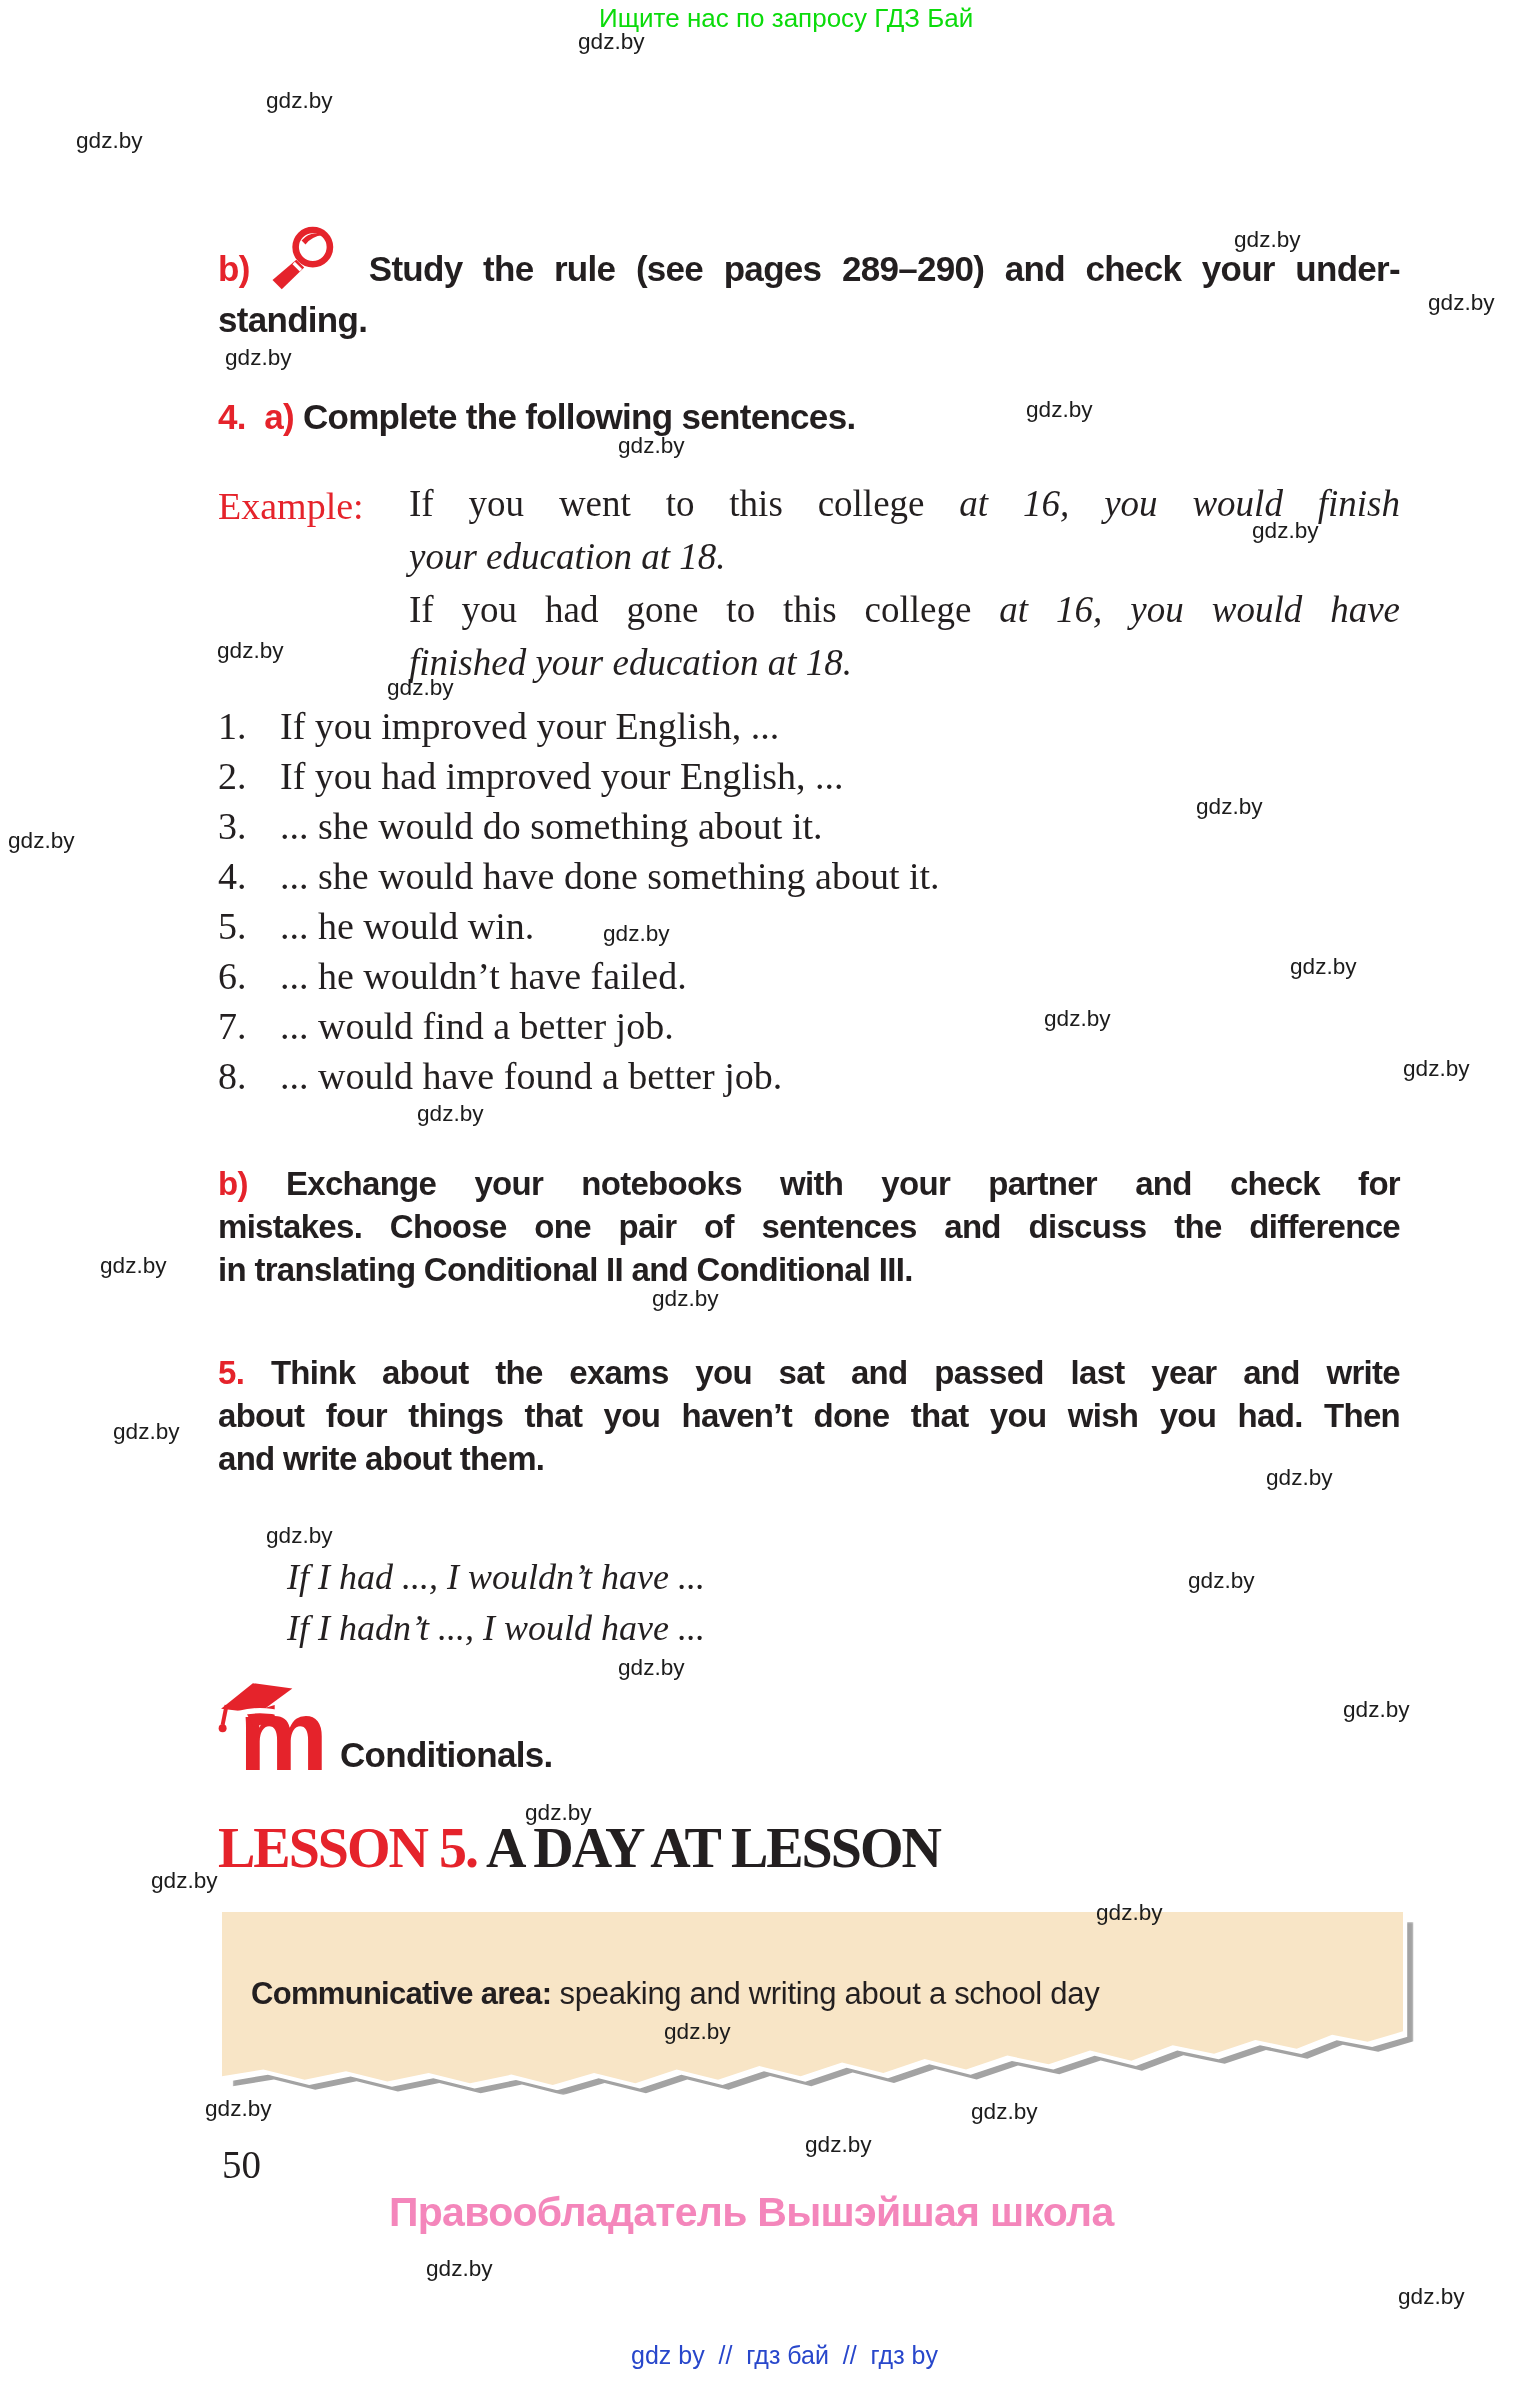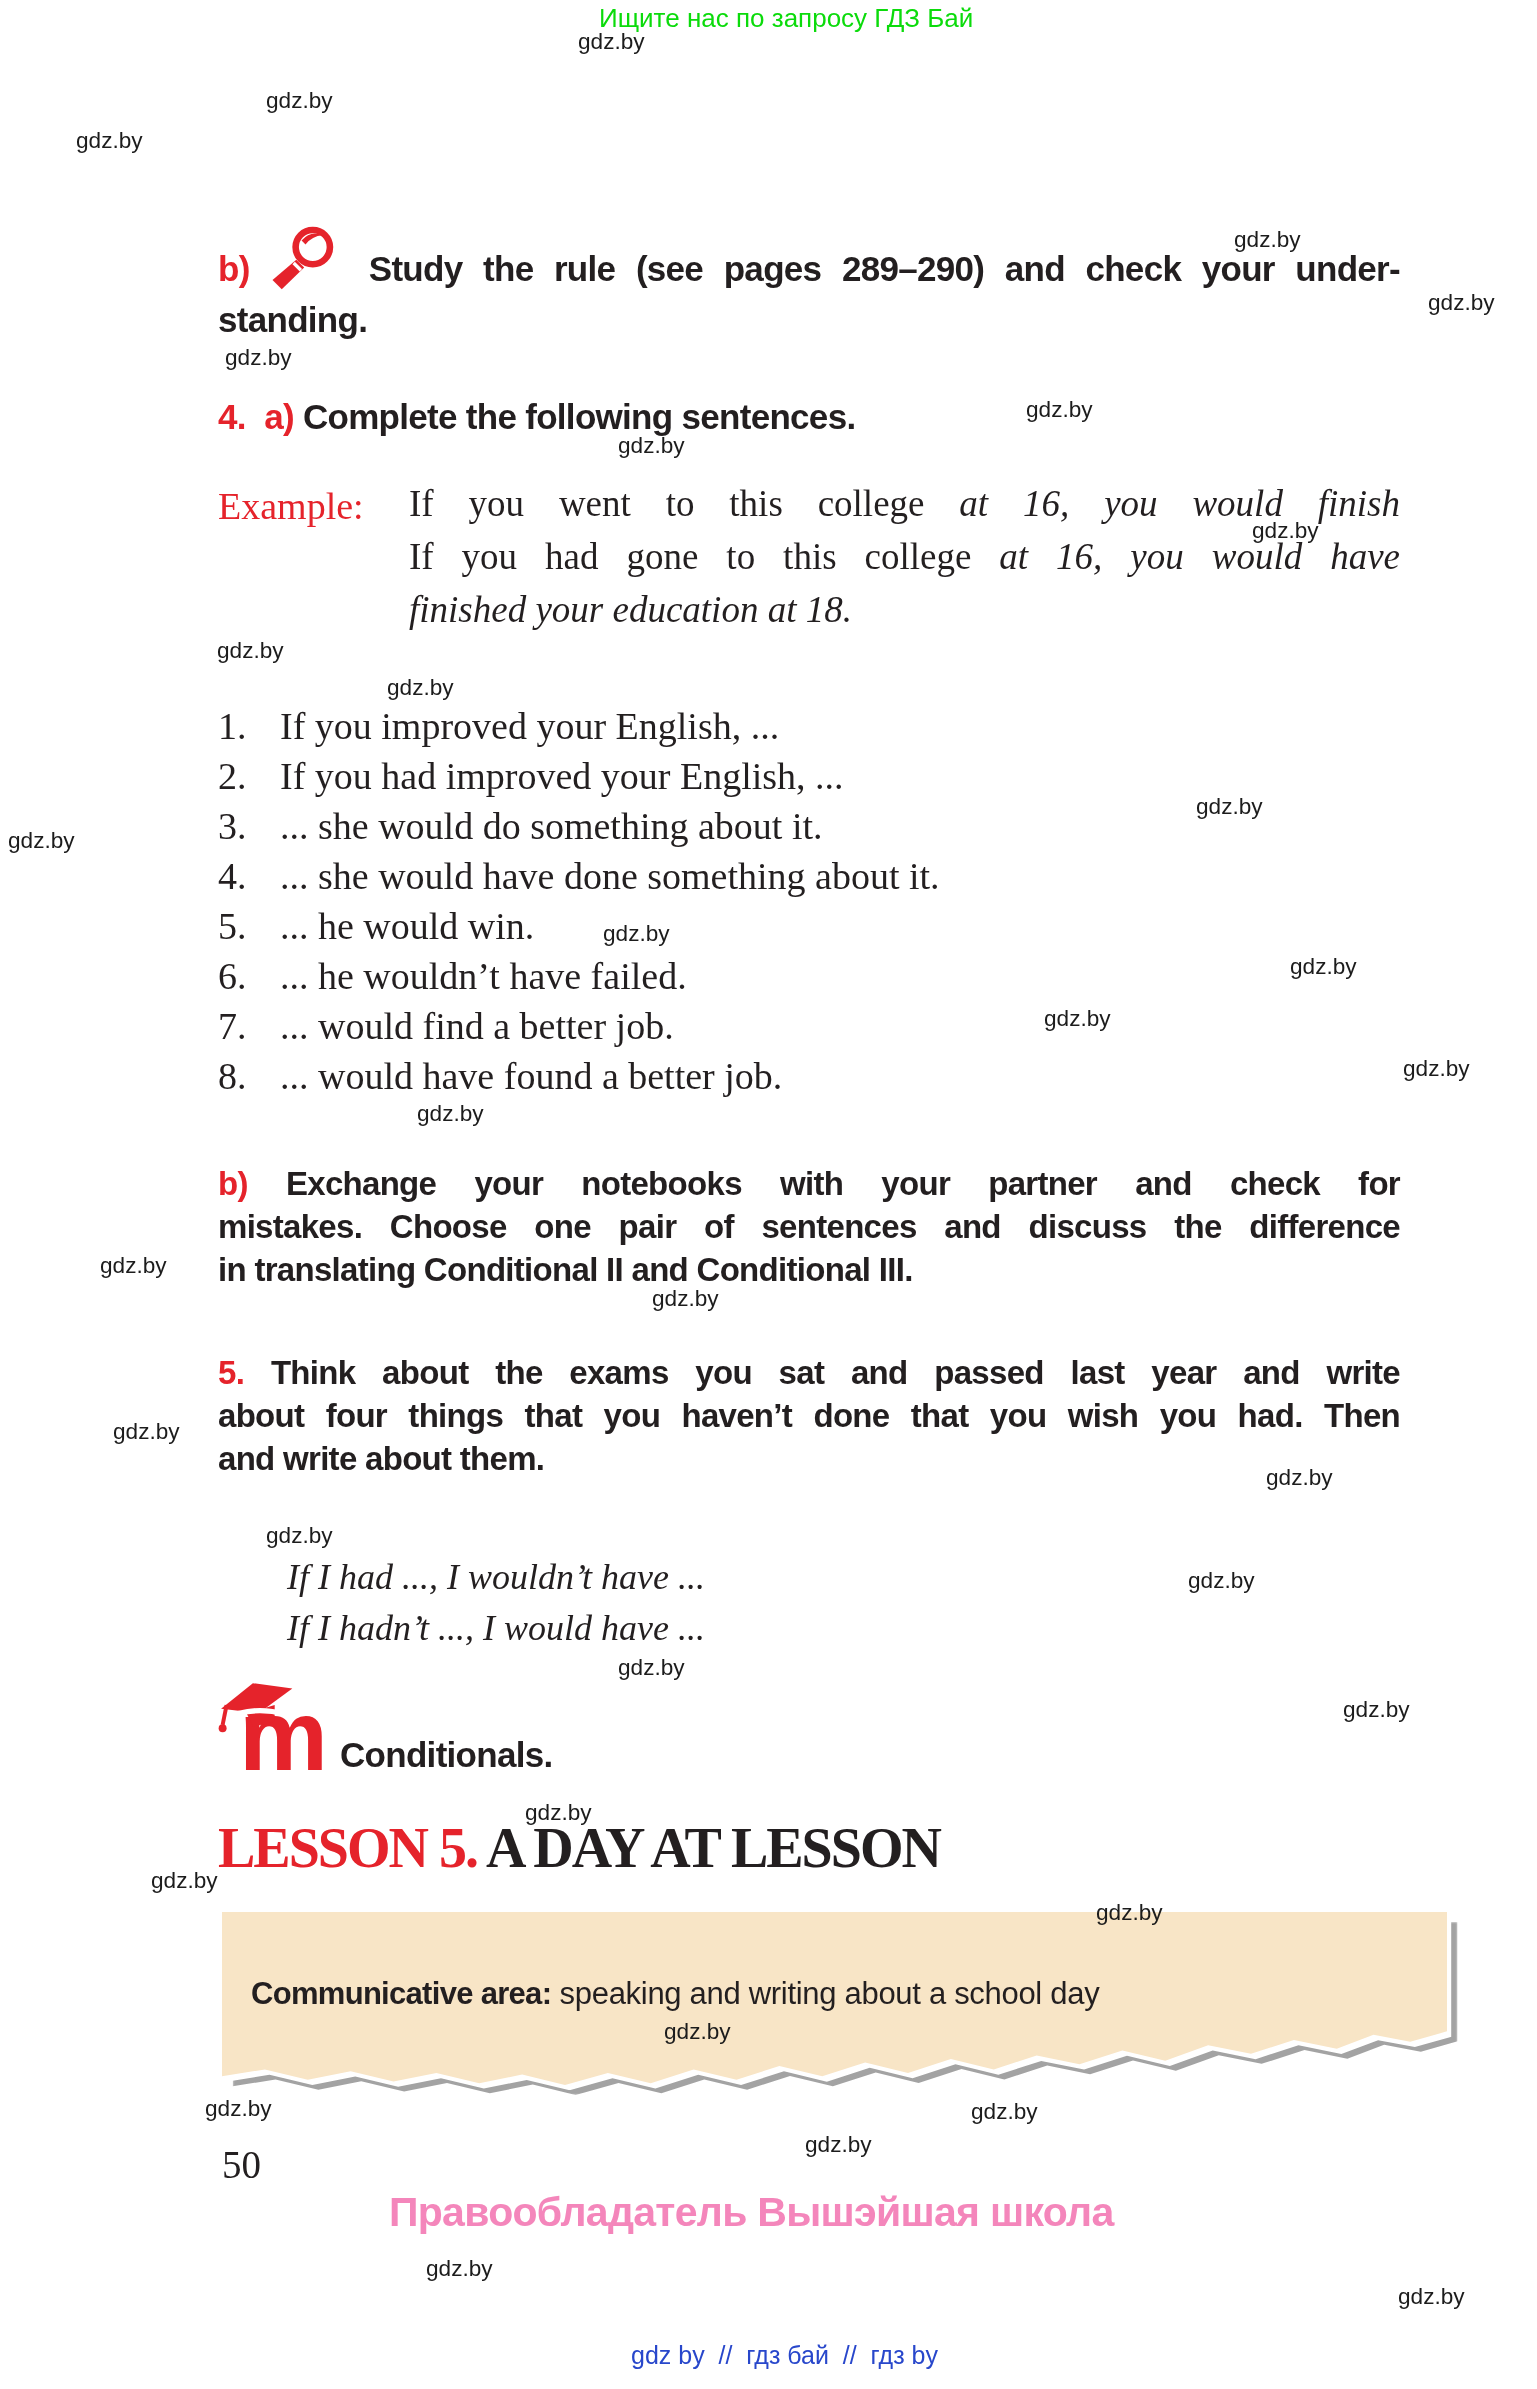--- a/index.html
+++ b/index.html
@@ -42,21 +42,21 @@
   #model{left:287px;top:1552px;}
   .mline{font-family:"Liberation Serif",serif;font-style:italic;font-size:36px;line-height:51px;}
 
   #logo{left:219px;top:1681px;width:116px;height:96px;}
   #logo .mchar{position:absolute;left:20px;top:4px;font-size:100px;line-height:100px;font-weight:bold;color:var(--red);}
   #logo svg{position:absolute;left:-2.7px;top:-4px;}
   #gram-label{left:340px;top:1735px;font-size:35px;font-weight:bold;letter-spacing:-0.7px;}
 
   #lesson{left:218px;top:1816px;font-family:"Liberation Serif",serif;font-weight:bold;font-size:56px;letter-spacing:-2px;white-space:nowrap;}
 
-  #box{left:222px;top:1912px;width:1181px;height:173px;padding-left:44px;}
+  #box{left:222px;top:1912px;width:1181px;height:173px;}
   .layer{position:absolute;left:0;top:0;width:100%;height:100%;clip-path:var(--tear);}
   .l-shadow{background:#a3a3a3;transform:translate(10.6px,10px);filter:blur(1px);}
   .l-white{background:#ffffff;transform:translate(4.6px,5.3px);}
   .l-beige{background:#f8e5c6;}
   #box-text{position:absolute;left:29px;top:64px;font-size:31px;letter-spacing:-0.3px;z-index:3;}
 
   #pnum{left:222px;top:2142px;font-family:Liberation Serif, serif;font-size:39px;}
   #pink{left:389px;top:2189px;font-size:41px;letter-spacing:-0.7px;color:#f486bb;white-space:nowrap;font-weight:bold;}
   #blue{left:631px;top:2341px;font-size:25px;color:#2847cb;white-space:pre;}
 </style>
@@ -117,20 +117,21 @@
 
 <div id="ex4a" class="abs sansb">
   <span class="red">4.</span><span class="gap"></span>
   <span class="red">a)</span>
   <span>Complete the following sentences.</span>
 </div>
 
 <div id="example-label" class="abs serif red">Example:</div>
 <div id="example-lines" class="abs">
   <div class="exline jline"><span>If you went to this college </span><span class="it">at 16, you would finish</span></div>
+  <div class="exline"><span></span><span class="it">your education at 18.</span></div>
   <div class="exline jline"><span>If you had gone to this college </span><span class="it">at 16, you would have</span></div>
   <div class="exline"><span></span><span class="it">finished your education at 18.</span></div>
 </div>
 
 <div id="list" class="abs">
   <div class="lrow"><span class="lnum">1.</span><span>If you improved your English, ...</span></div>
   <div class="lrow"><span class="lnum">2.</span><span>If you had improved your English, ...</span></div>
   <div class="lrow"><span class="lnum">3.</span><span>... she would do something about it.</span></div>
   <div class="lrow"><span class="lnum">4.</span><span>... she would have done something about it.</span></div>
   <div class="lrow"><span class="lnum">5.</span><span>... he would win.</span></div>

